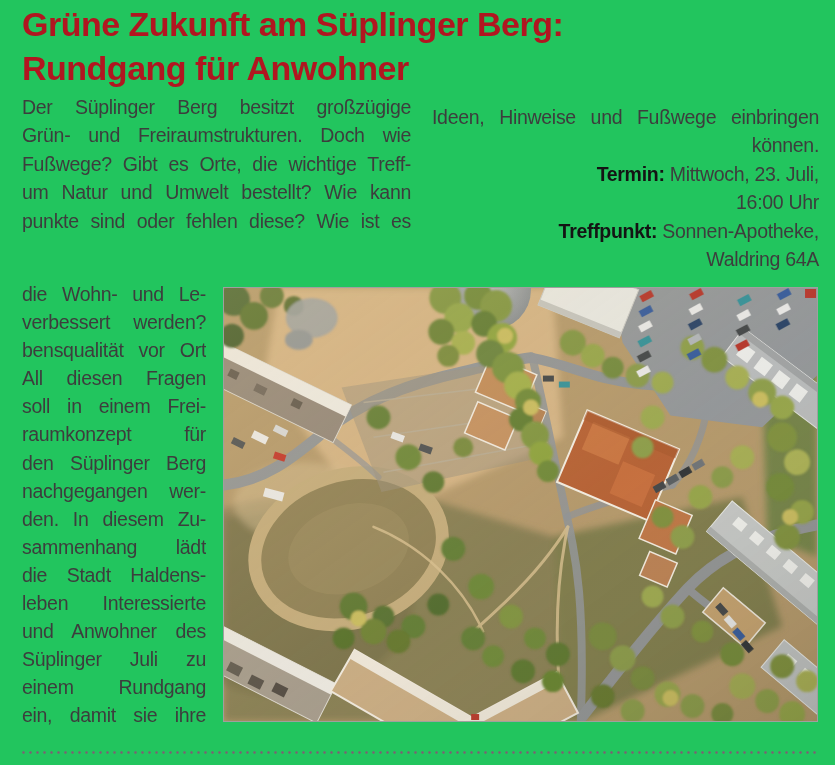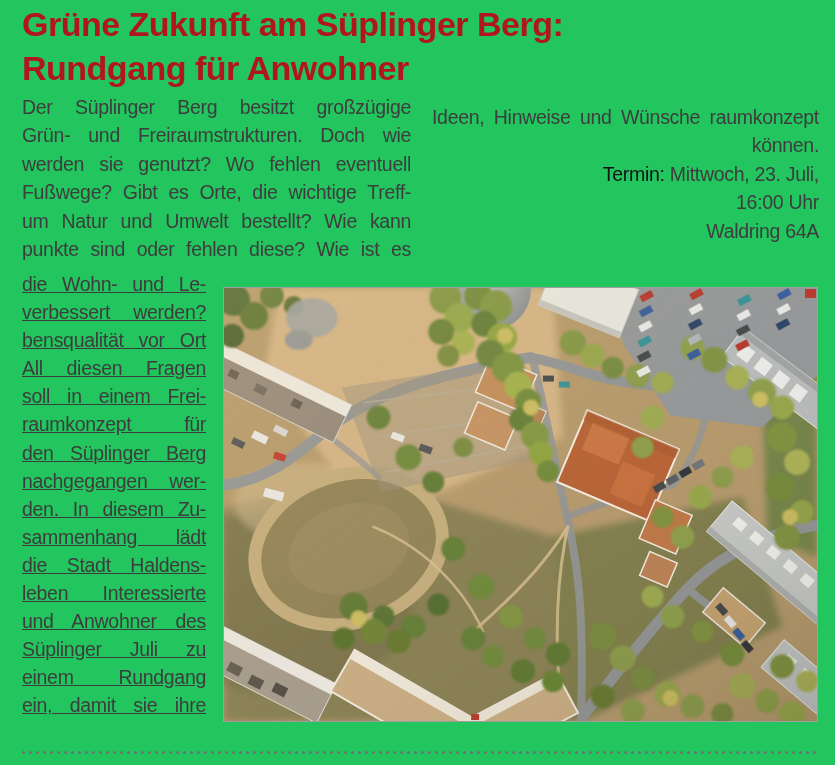--- a/index.html
+++ b/index.html
@@ -7,27 +7,27 @@
     position:relative; width:835px; height:765px; background:#22c55e;
     font-family:"Liberation Sans","DejaVu Sans",sans-serif; overflow:hidden;
   }
   .headline {
     position:absolute; left:22px; top:2px; width:790px;
     font-size:34px; font-weight:700; line-height:44px; letter-spacing:-0.5px;
     color:#b11620;
   }
   .bodytext { color:#3d3d3d; font-size:19.5px; letter-spacing:-0.3px; }
   .col-intro { position:absolute; left:22px; top:93px; width:389px; }
-  .col-wrap  { position:absolute; left:22px; top:270px; width:184px;text-decoration:underline; }
+  .col-wrap  { position:absolute; left:22px; top:280px; width:184px; }
   .col-right { position:absolute; left:432px; top:103px; width:387px; }
   .ln  { height:28.4px; line-height:28.4px; white-space:nowrap; }
   .lnw { height:28.1px; line-height:28.1px; white-space:nowrap; }
   .jline { text-align:justify; text-align-last:justify; white-space:normal; overflow:hidden; }
   .lline { text-align:right; }
-  .blabel { font-weight:400; color:#141414; }
+  .blabel { font-weight:700; color:#141414; }
   .photo-frame {
     position:absolute; left:223px; top:287px; width:595px; height:435px;
     box-sizing:border-box; border:1px solid #9f9f9f; background:#b2976b;
   }
   .photo-frame svg { display:block; filter:blur(0.5px); }
   .dotted-divider {
     position:absolute; left:20px; top:750px; width:798px; height:5px;
     background-image:radial-gradient(circle, #6f6f6f 1.2px, rgba(0,0,0,0) 1.5px);
     background-size:7px 5px; background-repeat:repeat-x; background-position:0 50%;
   }
@@ -38,21 +38,20 @@
 <div class="page">
 
   <div class="headline">
     <div>Grüne Zukunft am Süplinger Berg:</div>
     <div>Rundgang für Anwohner</div>
   </div>
 
   <div class="col-intro bodytext">
     <div class="ln jline">Der Süplinger Berg besitzt großzügige</div>
     <div class="ln jline">Grün- und Freiraumstrukturen. Doch wie</div>
-    <div class="ln jline">werden sie genutzt? Wo fehlen eventuell</div>
     <div class="ln jline">Fußwege? Gibt es Orte, die wichtige Treff-</div>
     <div class="ln jline">um Natur und Umwelt bestellt? Wie kann</div>
     <div class="ln jline">punkte sind oder fehlen diese? Wie ist es</div>
   </div>
 
   <div class="col-wrap bodytext">
     <div class="lnw jline">die Wohn- und Le-</div>
     <div class="lnw jline">verbessert werden?</div>
     <div class="lnw jline">bensqualität vor Ort</div>
     <div class="lnw jline">All diesen Fragen</div>
@@ -64,24 +63,25 @@
     <div class="lnw jline">sammenhang lädt</div>
     <div class="lnw jline">die Stadt Haldens-</div>
     <div class="lnw jline">leben Interessierte</div>
     <div class="lnw jline">und Anwohner des</div>
     <div class="lnw jline">Süplinger Juli zu</div>
     <div class="lnw jline">einem Rundgang</div>
     <div class="lnw jline">ein, damit sie ihre</div>
   </div>
 
   <div class="col-right bodytext">
-    <div class="ln jline">Ideen, Hinweise und Wünsche raumkonzept</div>
+    <div class="ln jline">Ideen, Hinweise und Fußwege einbringen</div>
     <div class="ln lline">können.</div>
     <div class="ln lline"><span class="blabel">Termin:</span> <span>Mittwoch, 23. Juli,</span></div>
     <div class="ln lline">16:00 Uhr</div>
+    <div class="ln lline"><span class="blabel">Treffpunkt:</span> <span>Sonnen-Apotheke,</span></div>
     <div class="ln lline">Waldring 64A</div>
   </div>
 
   <div class="photo-frame">
     <svg width="593" height="433" viewBox="0 0 595 435" preserveAspectRatio="none" xmlns="http://www.w3.org/2000/svg">
       <defs>
         <filter id="soft" x="-20%" y="-20%" width="140%" height="140%">
             <feGaussianBlur stdDeviation="1.1"></feGaussianBlur>
           </filter>
         <filter id="haze" x="-30%" y="-30%" width="160%" height="160%">

